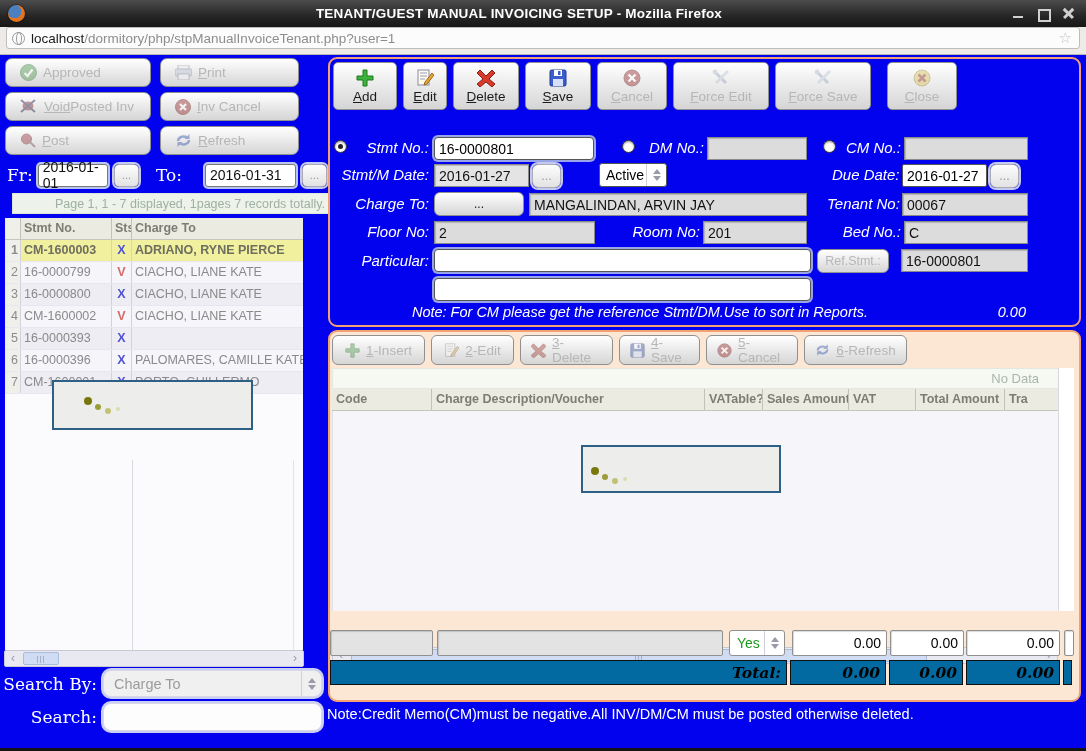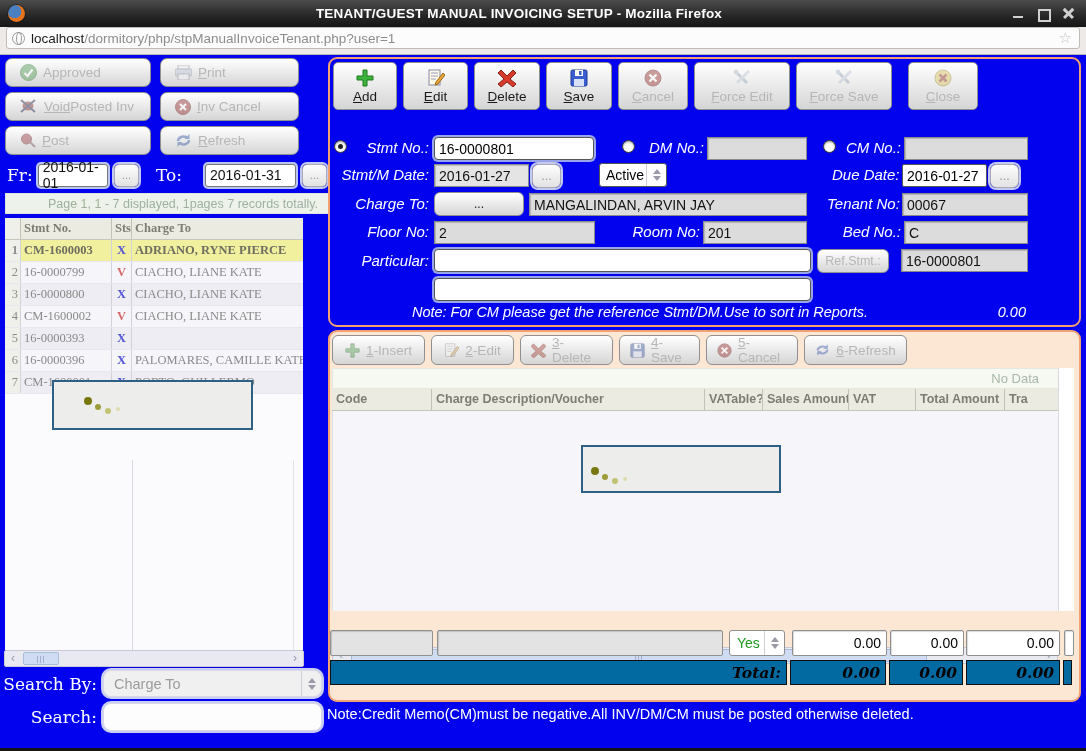--- a/index.html
+++ b/index.html
@@ -41,23 +41,23 @@
   .left { position:absolute; left:0; top:0; width:327px; height:693px; }
   .lbtns { position:absolute; left:5px; top:3px; display:grid; grid-template-columns:146px 139px; gap:5px 9px; }
   .lbtns .b3 { height:29px; justify-content:flex-start; padding-left:14px; border-radius:7px; }
   .daterow { position:absolute; left:0; top:106px; width:327px; height:28px; display:flex; align-items:center; }
   .serif { font-family:"DejaVu Serif","Liberation Serif",serif; color:#fff; font-size:17px; }
   .dinput { height:23px; background:#fff; border:1px solid #777; border-radius:3px; box-shadow:0 0 0 2px #b9c4ef;
             font-size:14px; color:#111; padding:0 4px; display:flex; align-items:center; }
   .mini { width:29px; height:23px; border-radius:5px; font-size:11px; color:#9a9a9a;
           background:linear-gradient(#fdfdfd,#e2e2e2); border:1px solid #aab; box-shadow:0 0 0 2px #c4c9ef;
           display:flex; align-items:center; justify-content:center; }
-  .pgbar { position:absolute; left:5px; top:138px; width:356px; height:21px; background:#edf3ea; border:1px solid #dde5d8;
+  .pgbar { position:absolute; left:12px; top:138px; width:356px; height:21px; background:#edf3ea; border:1px solid #dde5d8;
            color:#9fb09f; font-size:12.5px; display:flex; align-items:center; justify-content:center; }
-  .ltable { position:absolute; left:5px; top:163px; width:298px; height:432px; background:#fbfbfd;font-family:Liberation Serif, serif; }
+  .ltable { position:absolute; left:5px; top:163px; width:298px; height:432px; background:#fbfbfd; }
   .trow,.thead { display:flex; height:22px; line-height:21px; font-size:12.5px; }
   .thead { background:#ebebe2; border-bottom:1px solid #c6c6ba; color:#7d7d74; font-weight:bold; }
   .thead > span, .trow > span { border-right:1px solid #d2d2dc; padding:0 3px; white-space:nowrap; overflow:hidden; }
   .thead > span { border-right:1px solid #c2c2b6; }
   .c-num { width:16px; text-align:right; padding-right:2px !important; color:#8b8b8b; background:#f0f0ea; }
   .c-stmt { width:91px; } .c-sts { width:20px; text-align:center; } .c-charge { flex:1; border-right:none !important; }
   .trow { color:#8a8a8a; border-bottom:1px solid #e7e7ef; }
   .trow.odd { background:#f5f5fa; } .trow.even { background:#ededf3; }
   .trow.sel { background:#f1f09e; color:#6e6e60; font-weight:bold; }
   .sts-X { color:#5252d6; font-weight:bold; } .sts-V { color:#d66a6a; font-weight:bold; }
@@ -303,21 +303,21 @@
     <div class="right">
 
       <div class="panel-top">
         <div class="mtoolbar">
           <div class="b3" style="width:64px">
             <svg class="icon" width="18" height="18" viewBox="0 0 18 18">
                 <path d="M7 1h4v6h6v4h-6v6H7v-6H1V7h6z" fill="#3db13d" stroke="#1c7a1c"></path>
               </svg>
             <span><span class="u">A</span><span>dd</span></span>
           </div>
-          <div class="b3" style="width:65px">
+          <div class="b3" style="width:44px">
             <svg class="icon" width="18" height="18" viewBox="0 0 18 18">
                 <rect x="2" y="1" width="11" height="15" fill="#fffbe8" stroke="#8888aa"></rect>
                 <path d="M4 4h7M4 7h7M4 10h5" stroke="#9a9ac0"></path>
                 <path d="M9 13L16 4l2 2-7 9-3 1z" fill="#e8a33a" stroke="#9a6a18"></path>
               </svg>
             <span><span class="u">E</span><span>dit</span></span>
           </div>
           <div class="b3" style="width:66px">
             <svg class="icon" width="18" height="18" viewBox="0 0 18 18">
                 <path d="M3 1l6 6 6-6 3 3-6 6 6 5-3 3-6-5-6 5-3-3 6-5-6-6z" fill="#d63a2a" stroke="#8a2015"></path>

